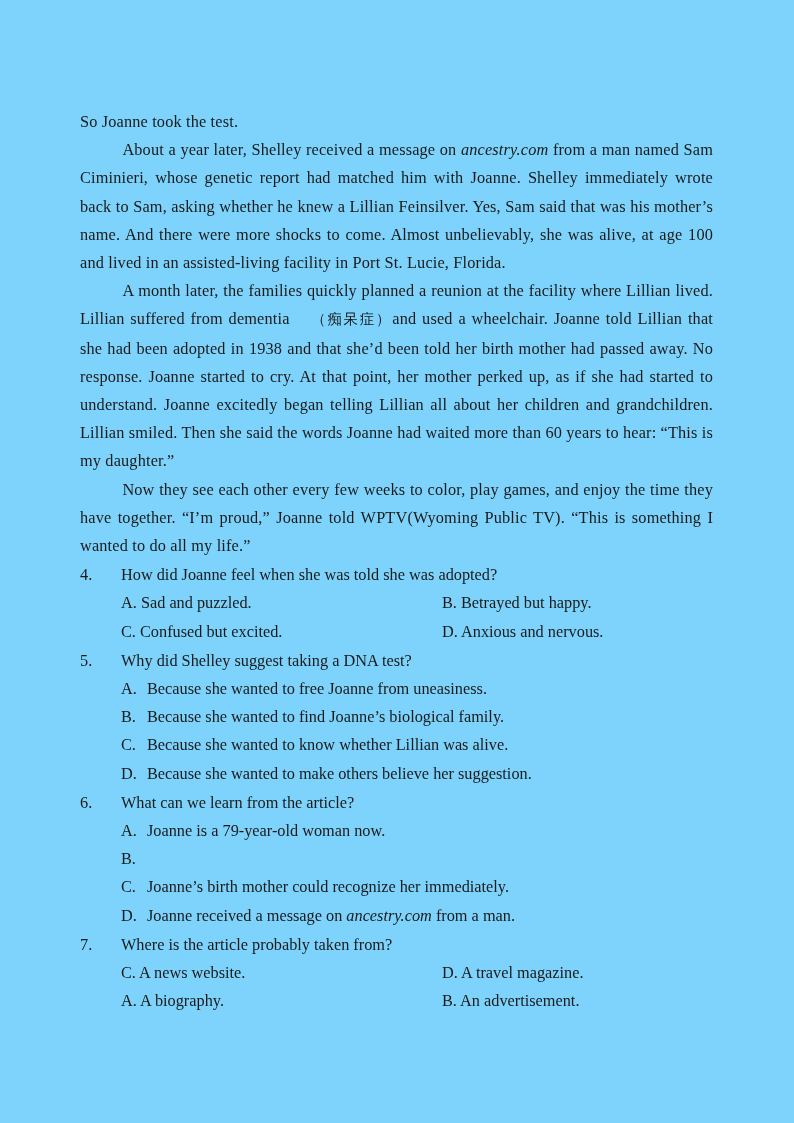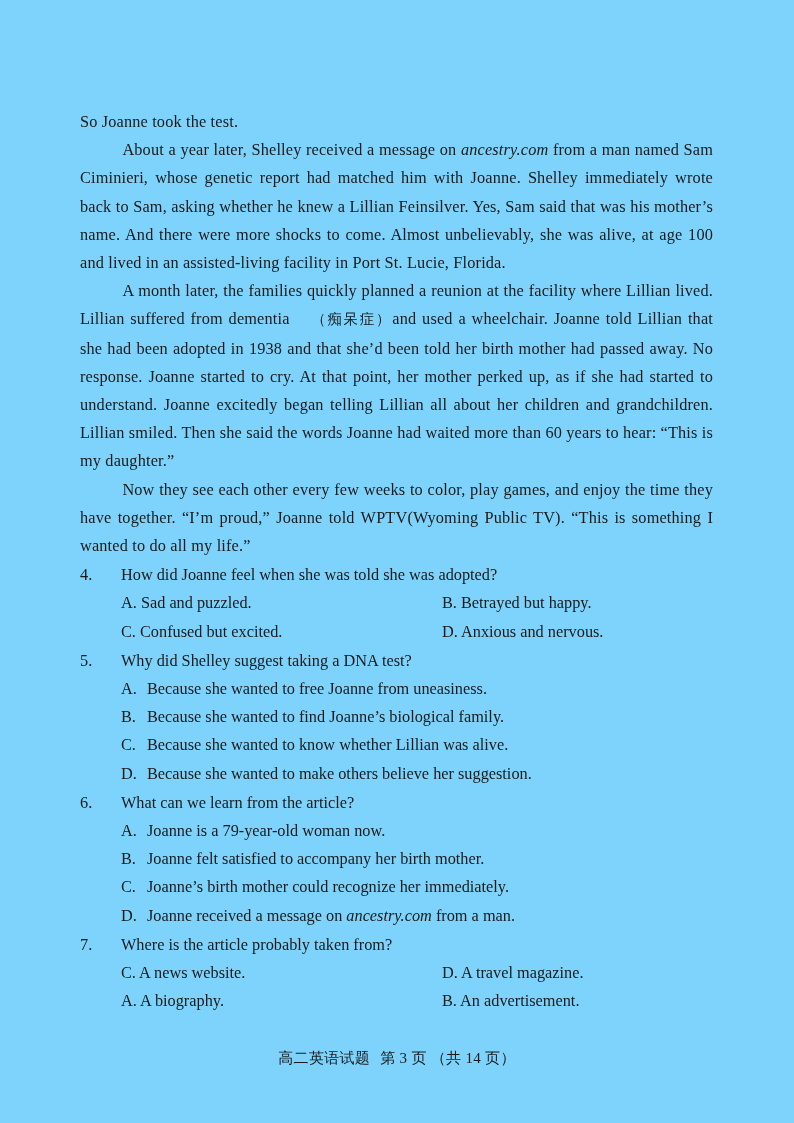--- a/index.html
+++ b/index.html
@@ -175,21 +175,20 @@
       <div class="qrow">
         <span class="qnum">6.</span>
         <span class="qtext">What can we learn from the article?</span>
       </div>
       <div class="optrow single">
         <span class="opt-letter-wide">A.</span>
         <span>Joanne is a 79-year-old woman now.</span>
       </div>
       <div class="optrow single">
         <span class="opt-letter-wide">B.</span>
-        <span>Joanne felt satisfied to accompany her birth mother.</span>
       </div>
       <div class="optrow single">
         <span class="opt-letter-wide">C.</span>
         <span>Joanne’s birth mother could recognize her immediately.</span>
       </div>
       <div class="optrow single">
         <span class="opt-letter-wide">D.</span>
         <span id="q6d">Joanne received a message on <span class="ital">ancestry.com</span> from a man.</span>
       </div>
     </div>
@@ -204,17 +203,14 @@
         <span class="opt-right">D. A travel magazine.</span>
       </div>
       <div class="optrow two-col">
         <span class="opt-left">A. A biography.</span>
         <span class="opt-right">B. An advertisement.</span>
       </div>
     </div>
 
   </div>
 
-  <div class="footer">
-    <span>高二英语试题</span>&nbsp;&nbsp;<span class="fnum">第 3 页 （共 14 页）</span>
-  </div>
 
 </div>
 
 </body></html>

